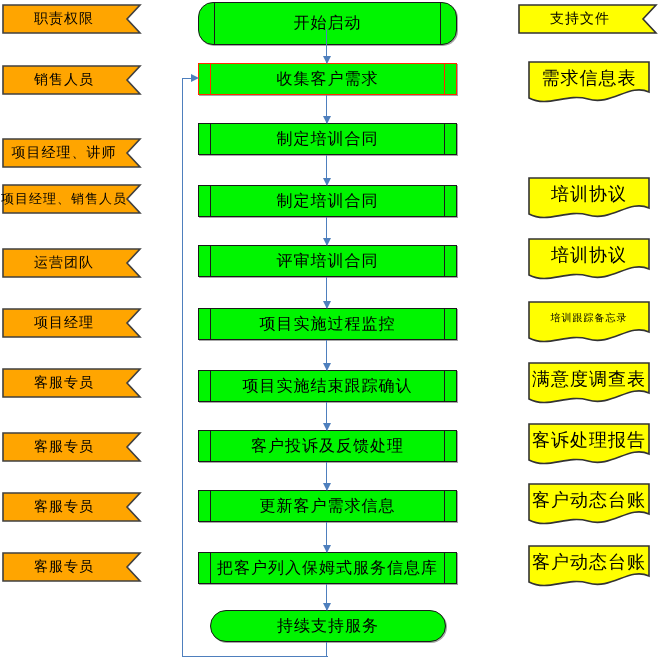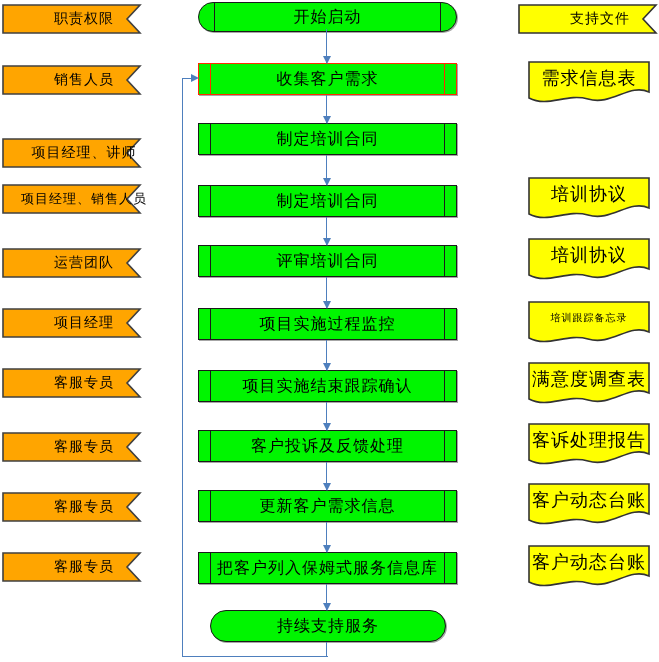--- a/index.html
+++ b/index.html
@@ -13,21 +13,21 @@
     --canvas-bg:#FFFFFF;
   }
   html,body{margin:0;padding:0;background:#fff;}
   body{font-family:"Liberation Serif","DejaVu Serif",serif;color:#000;}
   .canvas{position:relative;width:659px;height:662px;background:var(--canvas-bg);overflow:hidden;}
 
   
   .banner{position:absolute;width:140px;height:30px;}
   .banner svg{position:absolute;left:0;top:0;width:100%;height:100%;}
   .banner .lbl{position:relative;z-index:1;display:flex;align-items:center;justify-content:center;
-               width:calc(100% - 16px);height:100%;font-size:14px;letter-spacing:1px;white-space:nowrap;padding-left:20px;}
+               width:calc(100% - 16px);height:100%;font-size:14px;letter-spacing:1px;white-space:nowrap;}
   .banner polygon{fill:var(--banner-orange);stroke:var(--banner-border);stroke-width:1.6;}
   .banner.yellow polygon{fill:var(--document-yellow);stroke:#333;}
 
   
   .proc{position:absolute;left:198px;width:259px;height:32px;box-sizing:border-box;
         background:var(--process-green);border:1.8px solid var(--shape-border);
         display:flex;align-items:center;justify-content:center;
         box-shadow:1px 1px 0 rgba(0,0,0,.35);}
   .proc .lbl{font-size:16px;letter-spacing:1px;white-space:nowrap;}
   .proc .bar{position:absolute;top:0;bottom:0;width:0;border-left:1.8px solid var(--shape-border);}
@@ -114,21 +114,21 @@
       </svg>
       <span class="lbl">客服专员</span>
     </div>
   <div class="banner" style="left:2px;top:552px">
       <svg viewBox="0 0 140 30">
         <polygon points="1,1 138,1 125,15 138,29 1,29"></polygon>
       </svg>
       <span class="lbl">客服专员</span>
     </div>
 
-  <div class="proc stadium" style="top:2px;height:30px">
+  <div class="proc stadium" style="top:2px;height:43px">
       <span class="bar l"></span>
       <span class="bar r"></span>
       <span class="lbl">开始启动</span>
     </div>
   <div class="proc highlight" style="top:63px">
       <span class="bar l"></span>
       <span class="bar r"></span>
       <span class="lbl">收集客户需求</span>
     </div>
   <div class="proc" style="top:123px">

